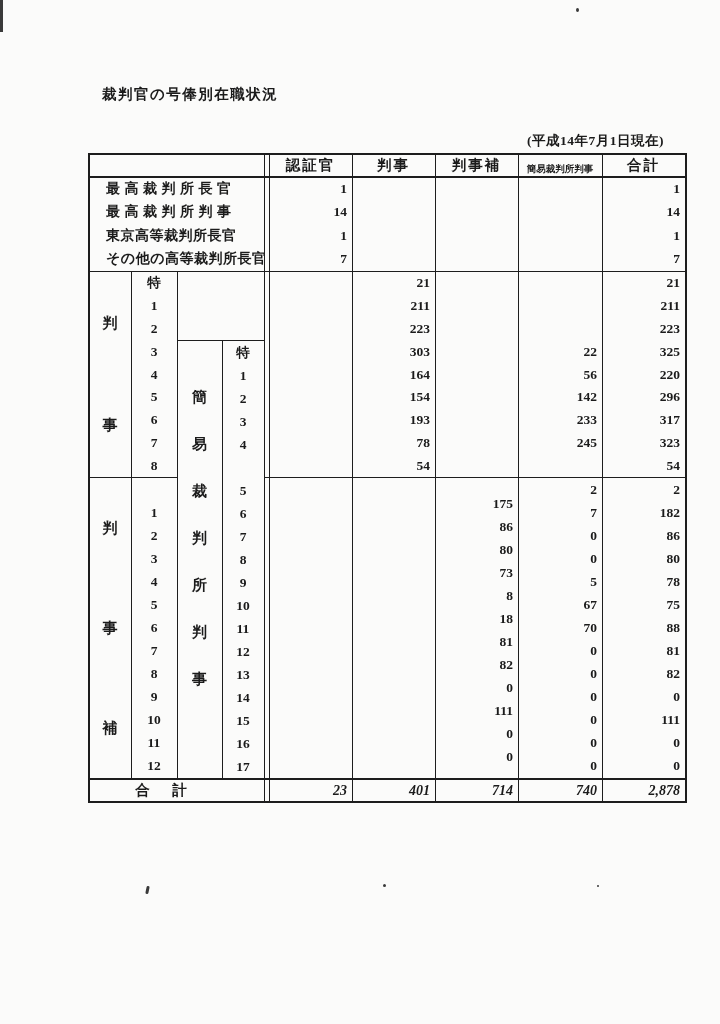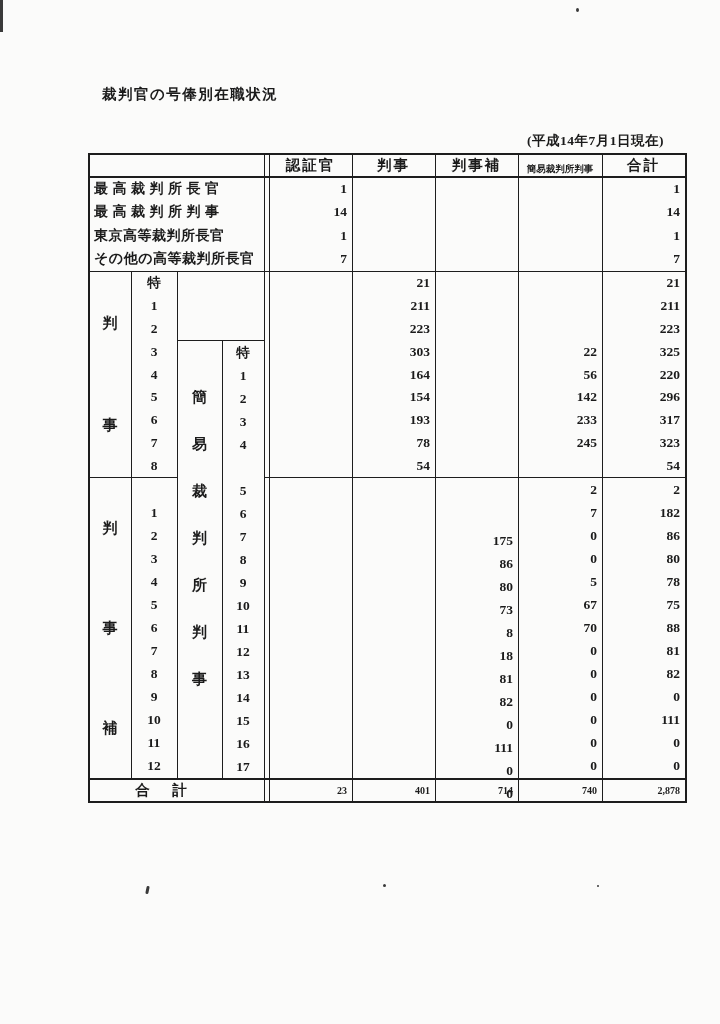--- a/index.html
+++ b/index.html
@@ -17,28 +17,28 @@
   .hline,.vline{position:absolute;background:#1d1d1d;}
   
   .cell{position:absolute;box-sizing:border-box;}
   .hdr{display:flex;align-items:center;justify-content:center;font-weight:700;font-size:14.5px;letter-spacing:2px;}
   .hdr-small{font-size:9.5px;font-weight:700;letter-spacing:-0.5px;}
   
   .stack{display:flex;flex-direction:column;}
   .stack .si{flex:1 1 0;display:flex;align-items:center;font-size:13.5px;font-weight:600;white-space:nowrap;}
   .num .si{justify-content:flex-end;padding-right:5px;}
   .ctr .si{justify-content:center;}
-  .left .si{justify-content:flex-start;padding-left:4px;font-size:14px;font-weight:700;letter-spacing:0.5px;}
+  .left .si{justify-content:flex-start;padding-left:16px;font-size:14px;font-weight:700;letter-spacing:0.5px;}
   
   .vlabel{display:flex;flex-direction:column;align-items:center;justify-content:space-around;}
   .vlabel .si{flex:0 0 auto;font-size:15px;font-weight:700;}
   .kansai-strip{display:flex;flex-direction:column;align-items:center;justify-content:flex-start;padding-top:33px;}
   .kansai-strip .si{flex:0 0 47px;display:flex;align-items:center;justify-content:center;font-size:15px;font-weight:700;}
   
-  .vnum{display:flex;align-items:center;justify-content:flex-end;padding-right:5px;font-size:10px;font-weight:700;}
+  .vnum{display:flex;align-items:center;justify-content:flex-end;padding-right:5px;font-size:14px;font-weight:700;font-style:italic;}
   .tlabel{display:flex;align-items:center;justify-content:center;font-size:14.5px;font-weight:700;letter-spacing:4px;}
   
   .artifact{position:absolute;background:#3a3a3a;border-radius:50%;}
 </style>
 </head>
 <body>
 
 <div class="abs doc-title" style="left:102px;top:85px;">裁判官の号俸別在職状況</div>
 <div class="abs date-note" style="left:527px;top:132px;">(平成14年7月1日現在)</div>
 
@@ -162,21 +162,21 @@
       <div class="si">4</div>
       <div class="si">5</div>
       <div class="si">6</div>
       <div class="si">7</div>
       <div class="si">8</div>
       <div class="si">9</div>
       <div class="si">10</div>
       <div class="si">11</div>
       <div class="si">12</div>
     </div>
-  <div class="cell stack num" style="left:435px;top:506px;width:83px;height:300px;">
+  <div class="cell stack num" style="left:435px;top:469px;width:83px;height:300px;">
       <div class="si"></div>
       <div class="si">175</div>
       <div class="si">86</div>
       <div class="si">80</div>
       <div class="si">73</div>
       <div class="si">8</div>
       <div class="si">18</div>
       <div class="si">81</div>
       <div class="si">82</div>
       <div class="si">0</div>

